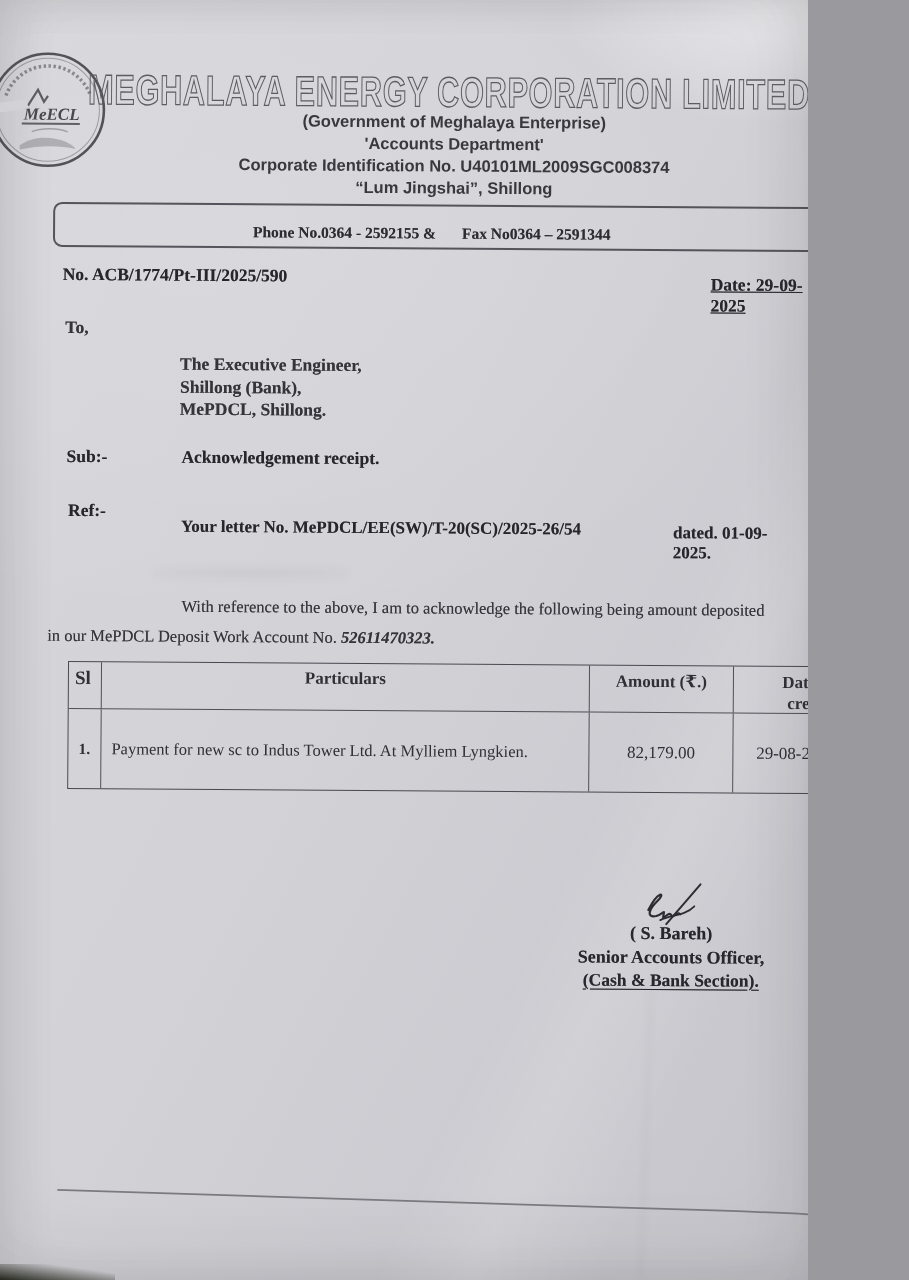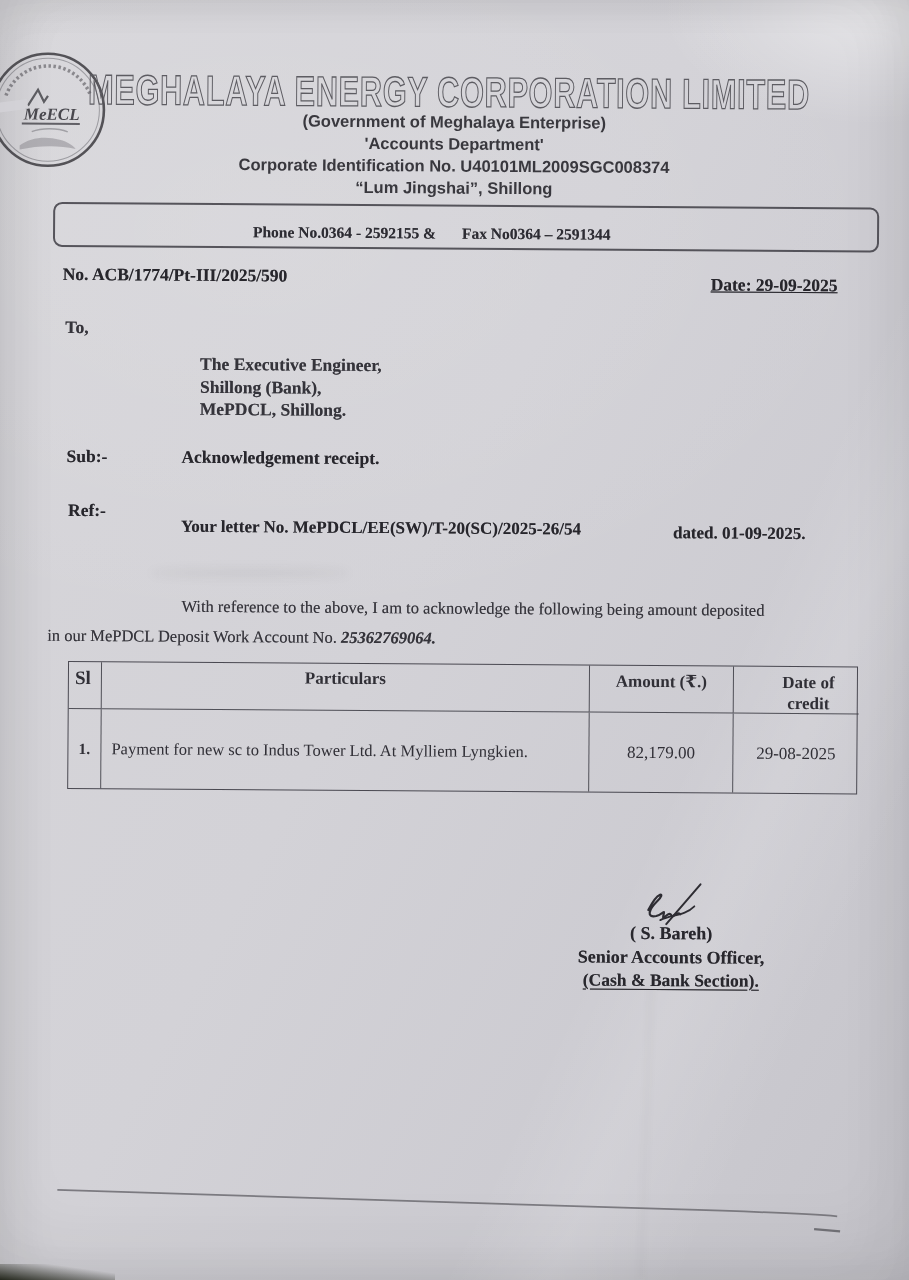--- a/index.html
+++ b/index.html
@@ -1,18 +1,18 @@
 <!DOCTYPE html>
 <html><head>
 <meta charset="utf-8">
 <style>
   * { margin:0; padding:0; box-sizing:border-box; }
   html,body { background:#9a999e; }
   .page {
-    position:relative; width:909px; height:1280px; overflow:hidden;
+    position:relative; width:808px; height:1280px; overflow:hidden;
     font-family:"Liberation Serif","DejaVu Serif",serif;
     background:
       radial-gradient(1100px 700px at 28% 18%, rgba(255,255,255,0.10), transparent 60%),
       radial-gradient(300px 160px at 96% 1%, rgba(255,255,255,0.45), transparent 70%),
       linear-gradient(118deg,#d7d6da 0%,#d3d2d7 45%,#cccbd1 75%,#c5c4ca 100%);
     box-shadow: inset 0 -35px 70px rgba(0,0,0,0.06),
                 inset -28px 0 55px rgba(0,0,0,0.035),
                 inset 22px 0 40px rgba(0,0,0,0.05),
                 inset 0 18px 35px rgba(0,0,0,0.02);
   }
@@ -45,21 +45,21 @@
 
   .phone-box { left:54px; top:202px; width:826px; height:45px;
     border:2px solid rgba(62,61,68,0.85); border-radius:9px; }
   .phone-line { position:absolute; left:198px; bottom:5px; white-space:nowrap;
     font-weight:bold; font-size:15.5px; color:#2d2c33; }
   .phone-line .gap { display:inline-block; width:26px; }
 
   .bold-serif { font-weight:bold; }
   .fs17 { font-size:17.5px; }
 
-  .addr { line-height:22.5px; font-weight:600; font-size:17.5px;margin-left:20px; }
+  .addr { line-height:22.5px; font-weight:600; font-size:17.5px; }
   .addr span { display:block; }
 
   .tbl { left:72px; top:661px; width:790px;
     display:grid; grid-template-columns:33px 488px 144px 125px; grid-template-rows:47px 79px;
     border:1.6px solid rgba(62,61,69,0.92); }
   .cell { position:relative; display:flex; align-items:center; justify-content:center;
     font-size:17px; color:#302f36; }
   .br { border-right:1.5px solid rgba(62,61,69,0.88); }
   .bb { border-bottom:1.5px solid rgba(62,61,69,0.88); }
   .cell.h { font-weight:bold; align-items:flex-start; padding-top:5px; }
@@ -127,21 +127,21 @@
 
     <div class="abs bold-serif fs17 ink-strong soft" style="left:69px; top:446px;text-align:center;">Sub:-</div>
     <div class="abs bold-serif fs17 ink-strong soft" style="left:184px; top:446px;">Acknowledgement receipt.</div>
 
     <div class="abs bold-serif fs17 ink-strong soft" style="left:71px; top:500px;">Ref:-</div>
     <div class="abs bold-serif soft ink-strong" style="left:184px; top:516px; font-size:17px;">Your letter No. MePDCL/EE(SW)/T-20(SC)/2025-26/54</div>
     <div class="abs bold-serif soft ink-strong" style="left:676px; top:519px; font-size:17px;">dated. 01-09-2025.</div>
 
     <div class="abs ink soft" style="left:185px; top:596px; font-size:16.5px; font-weight:500;">With reference to the above, I am to acknowledge the following being amount deposited</div>
     <div class="abs ink soft" style="left:51px; top:626px; font-size:16.5px; font-weight:500;">
-      <span>in our MePDCL Deposit Work Account No. </span><span style="font-style:italic; font-weight:bold;">25362769064.</span>
+      <span>in our MePDCL Deposit Work Account No. </span><span style="font-style:italic; font-weight:bold;">52611470323.</span>
     </div>
 
     <div class="abs tbl">
       <div class="cell h sl br bb">Sl</div>
       <div class="cell h br bb">Particulars</div>
       <div class="cell h br bb">Amount (₹.)</div>
       <div class="cell h bb">
         <div class="two-line">
           <div>Date of</div>
           <div>credit</div>

